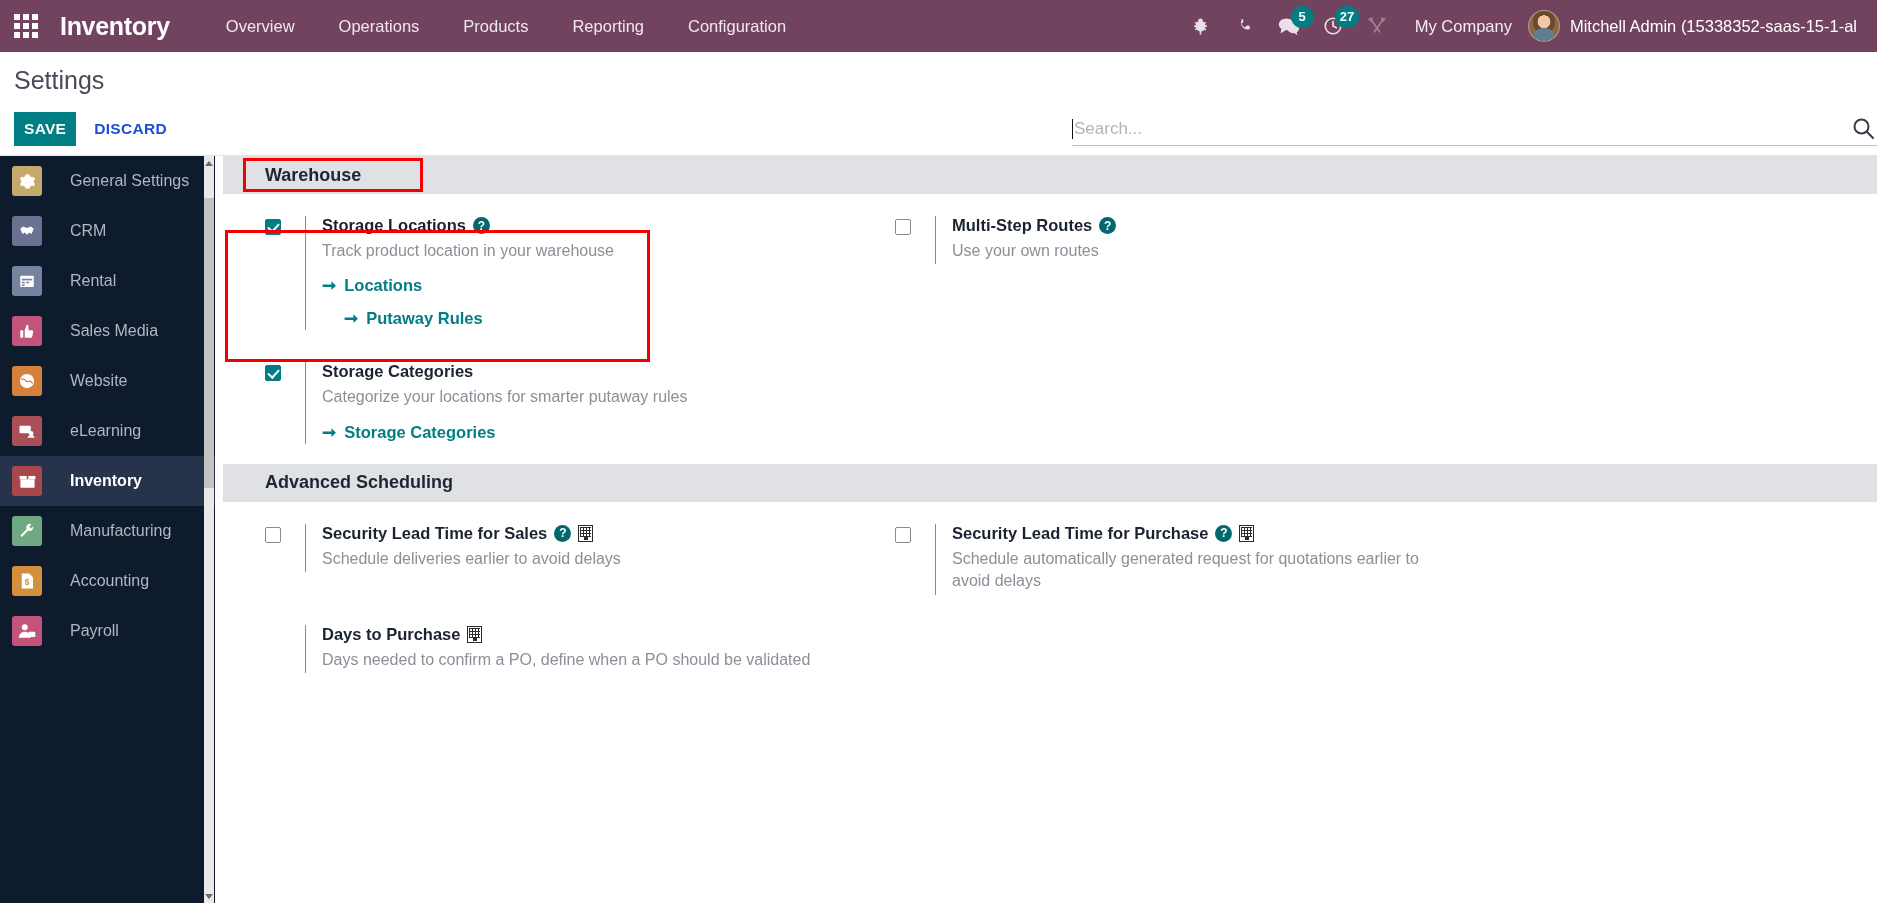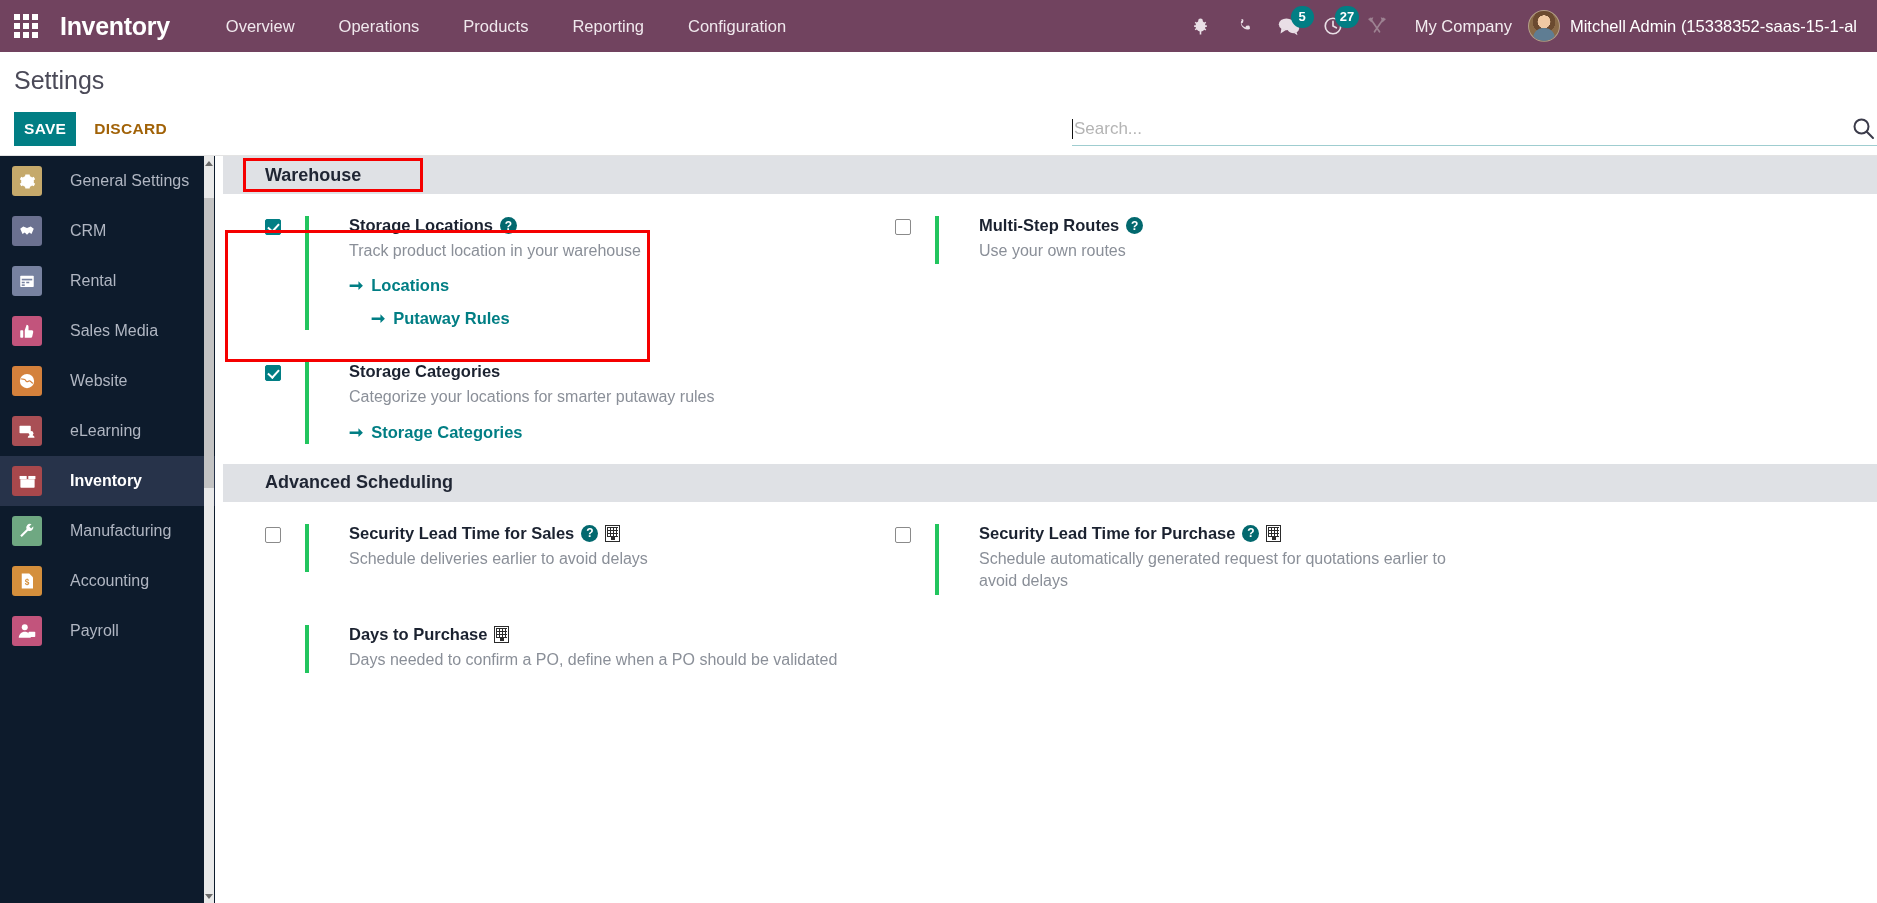--- a/index.html
+++ b/index.html
@@ -89,21 +89,21 @@
     font-size: 25px; color: #4b4a58; font-weight: normal;
   }
   .btn-row { position: absolute; left: 14px; top: 60px; display: flex; align-items: center; gap: 4px; }
   .btn-save {
     background: #017e84; color: #fff; border: none;
     font-size: 15.5px; font-weight: bold; letter-spacing: .3px;
     padding: 8px 10px; cursor: pointer;
     font-family: "Liberation Sans", sans-serif;
   }
   .btn-discard {
-    background: transparent; border: none; color: #a16207;
+    background: transparent; border: none; color: #1d4ed8;
     font-size: 15.5px; font-weight: bold; letter-spacing: .3px;
     padding: 8px 14px; cursor: pointer;
     font-family: "Liberation Sans", sans-serif;
   }
   .searchbar {
     position: absolute; left: 1072px; top: 60px; right: 0px;
     height: 34px; border-bottom: 1px solid #9fcdd0;
     display: flex; align-items: center;
   }
   .search-caret {
@@ -184,21 +184,21 @@
     width: 16px; height: 16px; border: 1px solid #8a8a8a; background: #fff;
     display: inline-block; cursor: pointer; position: relative; border-radius: 2px;
   }
   .cb.checked { background: #017e84; border-color: #017e84; }
   .cb.checked::after {
     content: ""; position: absolute; left: 4px; top: 1px;
     width: 5px; height: 9px; border: solid #fff;
     border-width: 0 2px 2px 0; transform: rotate(42deg);
   }
   .setting-body {
-    border-left: 4px solid #22c55e; padding-left: 40px; flex: 1;
+    border-left: 1px solid #22c55e; padding-left: 16px; flex: 1;
     padding-bottom: 2px;
   }
   .setting-title {
     font-size: 16.5px; font-weight: bold; color: #1b2230;
     display: flex; align-items: center; gap: 7px; white-space: nowrap;
   }
   .setting-desc {
     font-size: 16px; color: #8a8f98; margin-top: 5px; line-height: 1.4;
     max-width: 510px;
   }

